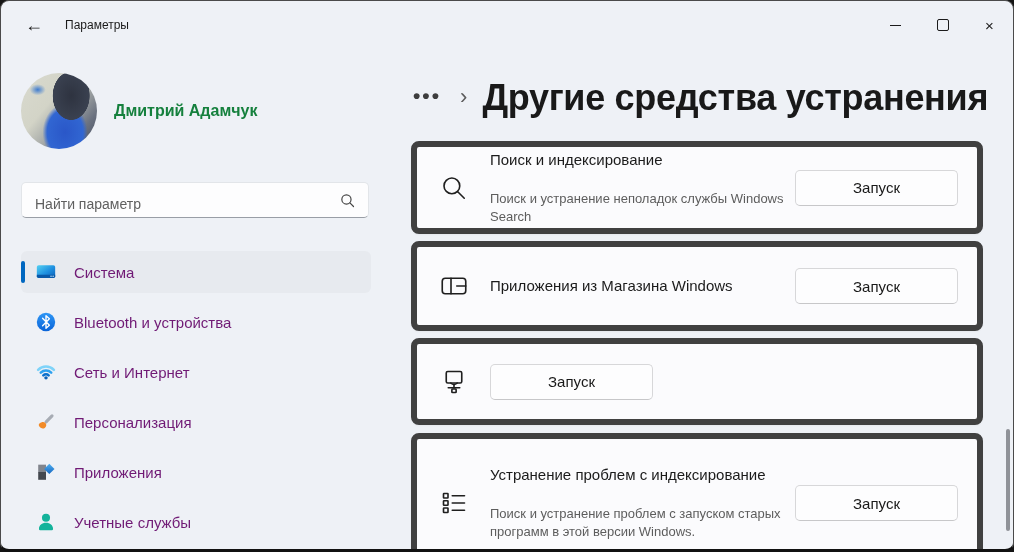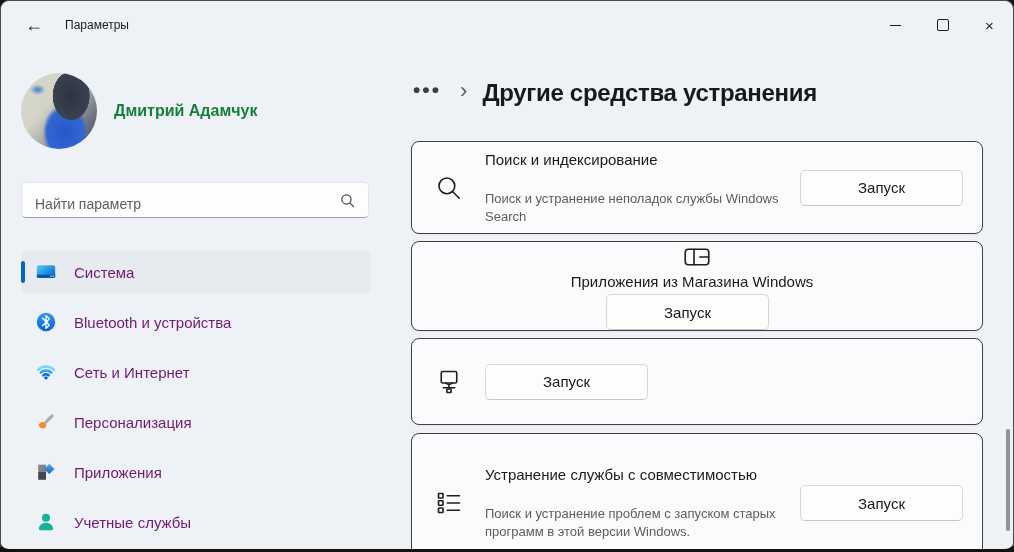--- a/index.html
+++ b/index.html
@@ -59,29 +59,29 @@
   .nav-item.selected::before{
     content:"";position:absolute;left:0;top:10px;width:4px;height:22px;border-radius:3px;background:#0067c0;
   }
   .nav-icon{width:22px;height:22px;flex:none;display:flex;align-items:center;justify-content:center;}
   .nav-label{margin-left:17px;font-size:15px;color:#701a75;}
   
   .main{position:absolute;top:48px;left:390px;right:0;bottom:0;}
   .main-header{position:absolute;top:28px;left:20px;display:flex;align-items:center;}
   .crumb-dots{font-size:21px;font-weight:700;letter-spacing:2px;color:#3d3d3d;cursor:pointer;line-height:1;padding:2px 2px 8px 2px;border-radius:4px;}
   .crumb-chevron{margin:0 15px 0 17px;font-size:22px;color:#5c5c5c;line-height:1;padding-bottom:3px;}
-  .page-title{font-size:24px;font-weight:700;color:#191919;letter-spacing:-0.3px;}
+  .page-title{font-size:36px;font-weight:700;color:#191919;letter-spacing:-0.3px;}
   .cards{position:absolute;top:92px;left:20px;width:572px;}
   .card{
     box-sizing:border-box;width:572px;border-radius:8px;background:#fbfbfd;
-    border:1px solid #404040;box-shadow:0 1px 2px rgba(0,0,0,0.04);
+    border:6px solid #404040;box-shadow:0 1px 2px rgba(0,0,0,0.04);
     display:flex;align-items:center;
   }
   .card-1{height:93px;margin-bottom:7px;}
-  .card-2{height:90px;margin-bottom:7px;flex-direction:column;}
+  .card-2{height:90px;margin-bottom:7px;}
   .card-3{height:87px;margin-bottom:8px;}
   .card-4{height:140px;}
   .card-icon{width:73px;flex:none;display:flex;align-items:center;justify-content:center;}
   .card-text{flex:1;min-width:0;padding-right:10px;}
   .card-title{font-size:15px;color:#1b1b1b;line-height:20px;max-width:300px;}
   .card-desc{font-size:13px;color:#5d5d5d;line-height:18px;margin-top:20px;max-width:310px;}
   .card-btn{
     flex:none;width:163px;height:36px;margin-right:19px;cursor:pointer;
     background:#fdfdfe;border:1px solid #d7d7d9;border-bottom-color:#c7c7c9;border-radius:5px;
     font-size:15px;color:#191919;font-family:inherit;
@@ -276,21 +276,21 @@
           <svg width="30" height="30" viewBox="0 0 24 24" fill="none" stroke="#1f1f1f" stroke-width="1.3" stroke-linecap="round">
             <rect x="3.6" y="4.4" width="3.6" height="3.6" rx="0.4"></rect>
             <rect x="3.6" y="10.2" width="3.6" height="3.6" rx="0.4"></rect>
             <rect x="3.6" y="16" width="3.6" height="3.6" rx="0.4"></rect>
             <line x1="10.6" y1="6.2" x2="20.4" y2="6.2"></line>
             <line x1="10.6" y1="12" x2="20.4" y2="12"></line>
             <line x1="10.6" y1="17.8" x2="20.4" y2="17.8"></line>
           </svg>
         </span>
         <div class="card-text">
-          <div class="card-title">Устранение службы с совместимостью</div>
+          <div class="card-title">Устранение проблем с индексирование</div>
           <div class="card-desc">Поиск и устранение проблем с запуском старых программ в этой версии Windows.</div>
         </div>
         <button class="card-btn">Запуск</button>
       </div>
 
     </div>
   </div>
 
   <div class="scroll-thumb"></div>
 

